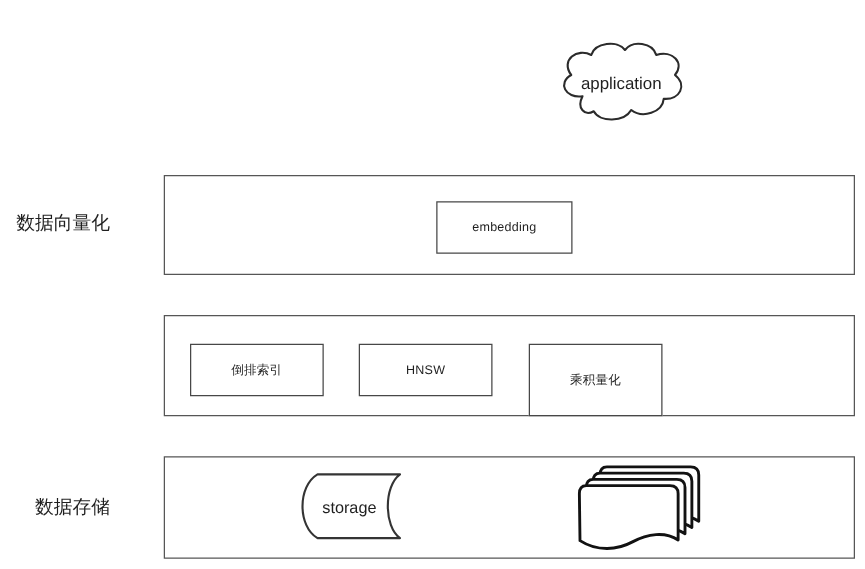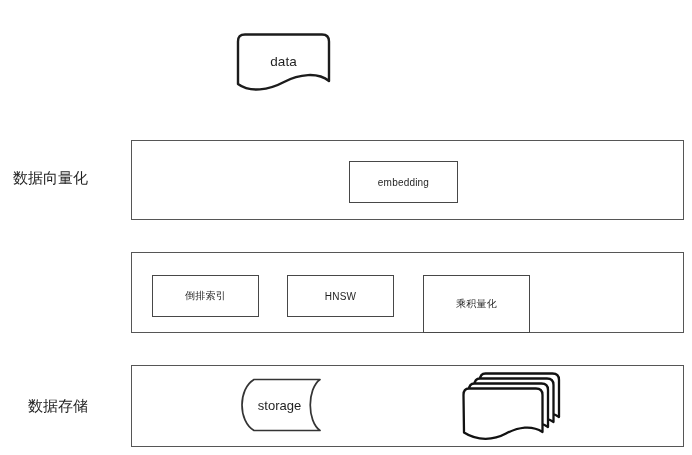--- a/index.html
+++ b/index.html
@@ -36,30 +36,36 @@
   .doc-path{fill:#fff;stroke:var(--shape-stroke);stroke-width:2.4;stroke-linejoin:round;}
   .cloud-path{fill:#fff;stroke:#2b2b2b;stroke-width:1.7;stroke-linejoin:round;}
   .stored-path{fill:#fff;stroke:#343434;stroke-width:1.7;stroke-linejoin:round;}
   .stack-path{fill:#fff;stroke:#121212;stroke-width:2.3;stroke-linejoin:round;}
 </style>
 </head>
 <body>
 
 <div class="canvas">
 
-  <div class="abs shape-wrap" style="left:235px;top:32px;width:97px;height:66px;">
-    <svg width="97" height="66" viewBox="0 0 97 66">
-      <path class="doc-path" d="M 10 2.5 L 87 2.5 Q 94 2.5 94 9.5 L 94 49
-           C 83 40, 64 42, 49 50
-           C 34 58, 15 61, 3 52
-           L 3 9.5 Q 3 2.5 10 2.5 Z"></path>
+
+  <div class="abs shape-wrap" style="left:442px;top:30px;width:110px;height:73px;">
+    <svg width="110" height="73" viewBox="0 0 110 73">
+      <path class="cloud-path" d="M 24 47
+           C 10 49, 4 36, 15 30
+           C 6 18, 20 8, 31 14
+           C 34 4, 52 2, 58 10
+           C 64 2, 80 4, 83 14
+           C 96 10, 106 20, 98 30
+           C 108 38, 102 50, 89 49
+           C 88 60, 72 65, 63 58
+           C 57 68, 38 68, 33 59
+           C 26 63, 19 57, 24 47 Z"></path>
     </svg>
-    <span class="shape-label" style="padding-bottom:8px;">data</span>
+    <span class="shape-label">application</span>
   </div>
-
 
   <div class="abs frame" style="left:131px;top:140px;width:553px;height:80px;"></div>
   <div class="abs frame" style="left:131px;top:252px;width:553px;height:81px;"></div>
   <div class="abs frame" style="left:131px;top:365px;width:553px;height:82px;"></div>
 
   <div class="abs row-label" style="left:0;top:168px;width:88px;font-family:Liberation Mono, monospace;">数据向量化</div>
   <div class="abs row-label" style="left:0;top:394px;width:88px;">数据存储</div>
 
   <div class="abs node" style="left:349px;top:161px;width:109px;height:42px;">embedding</div>
 

